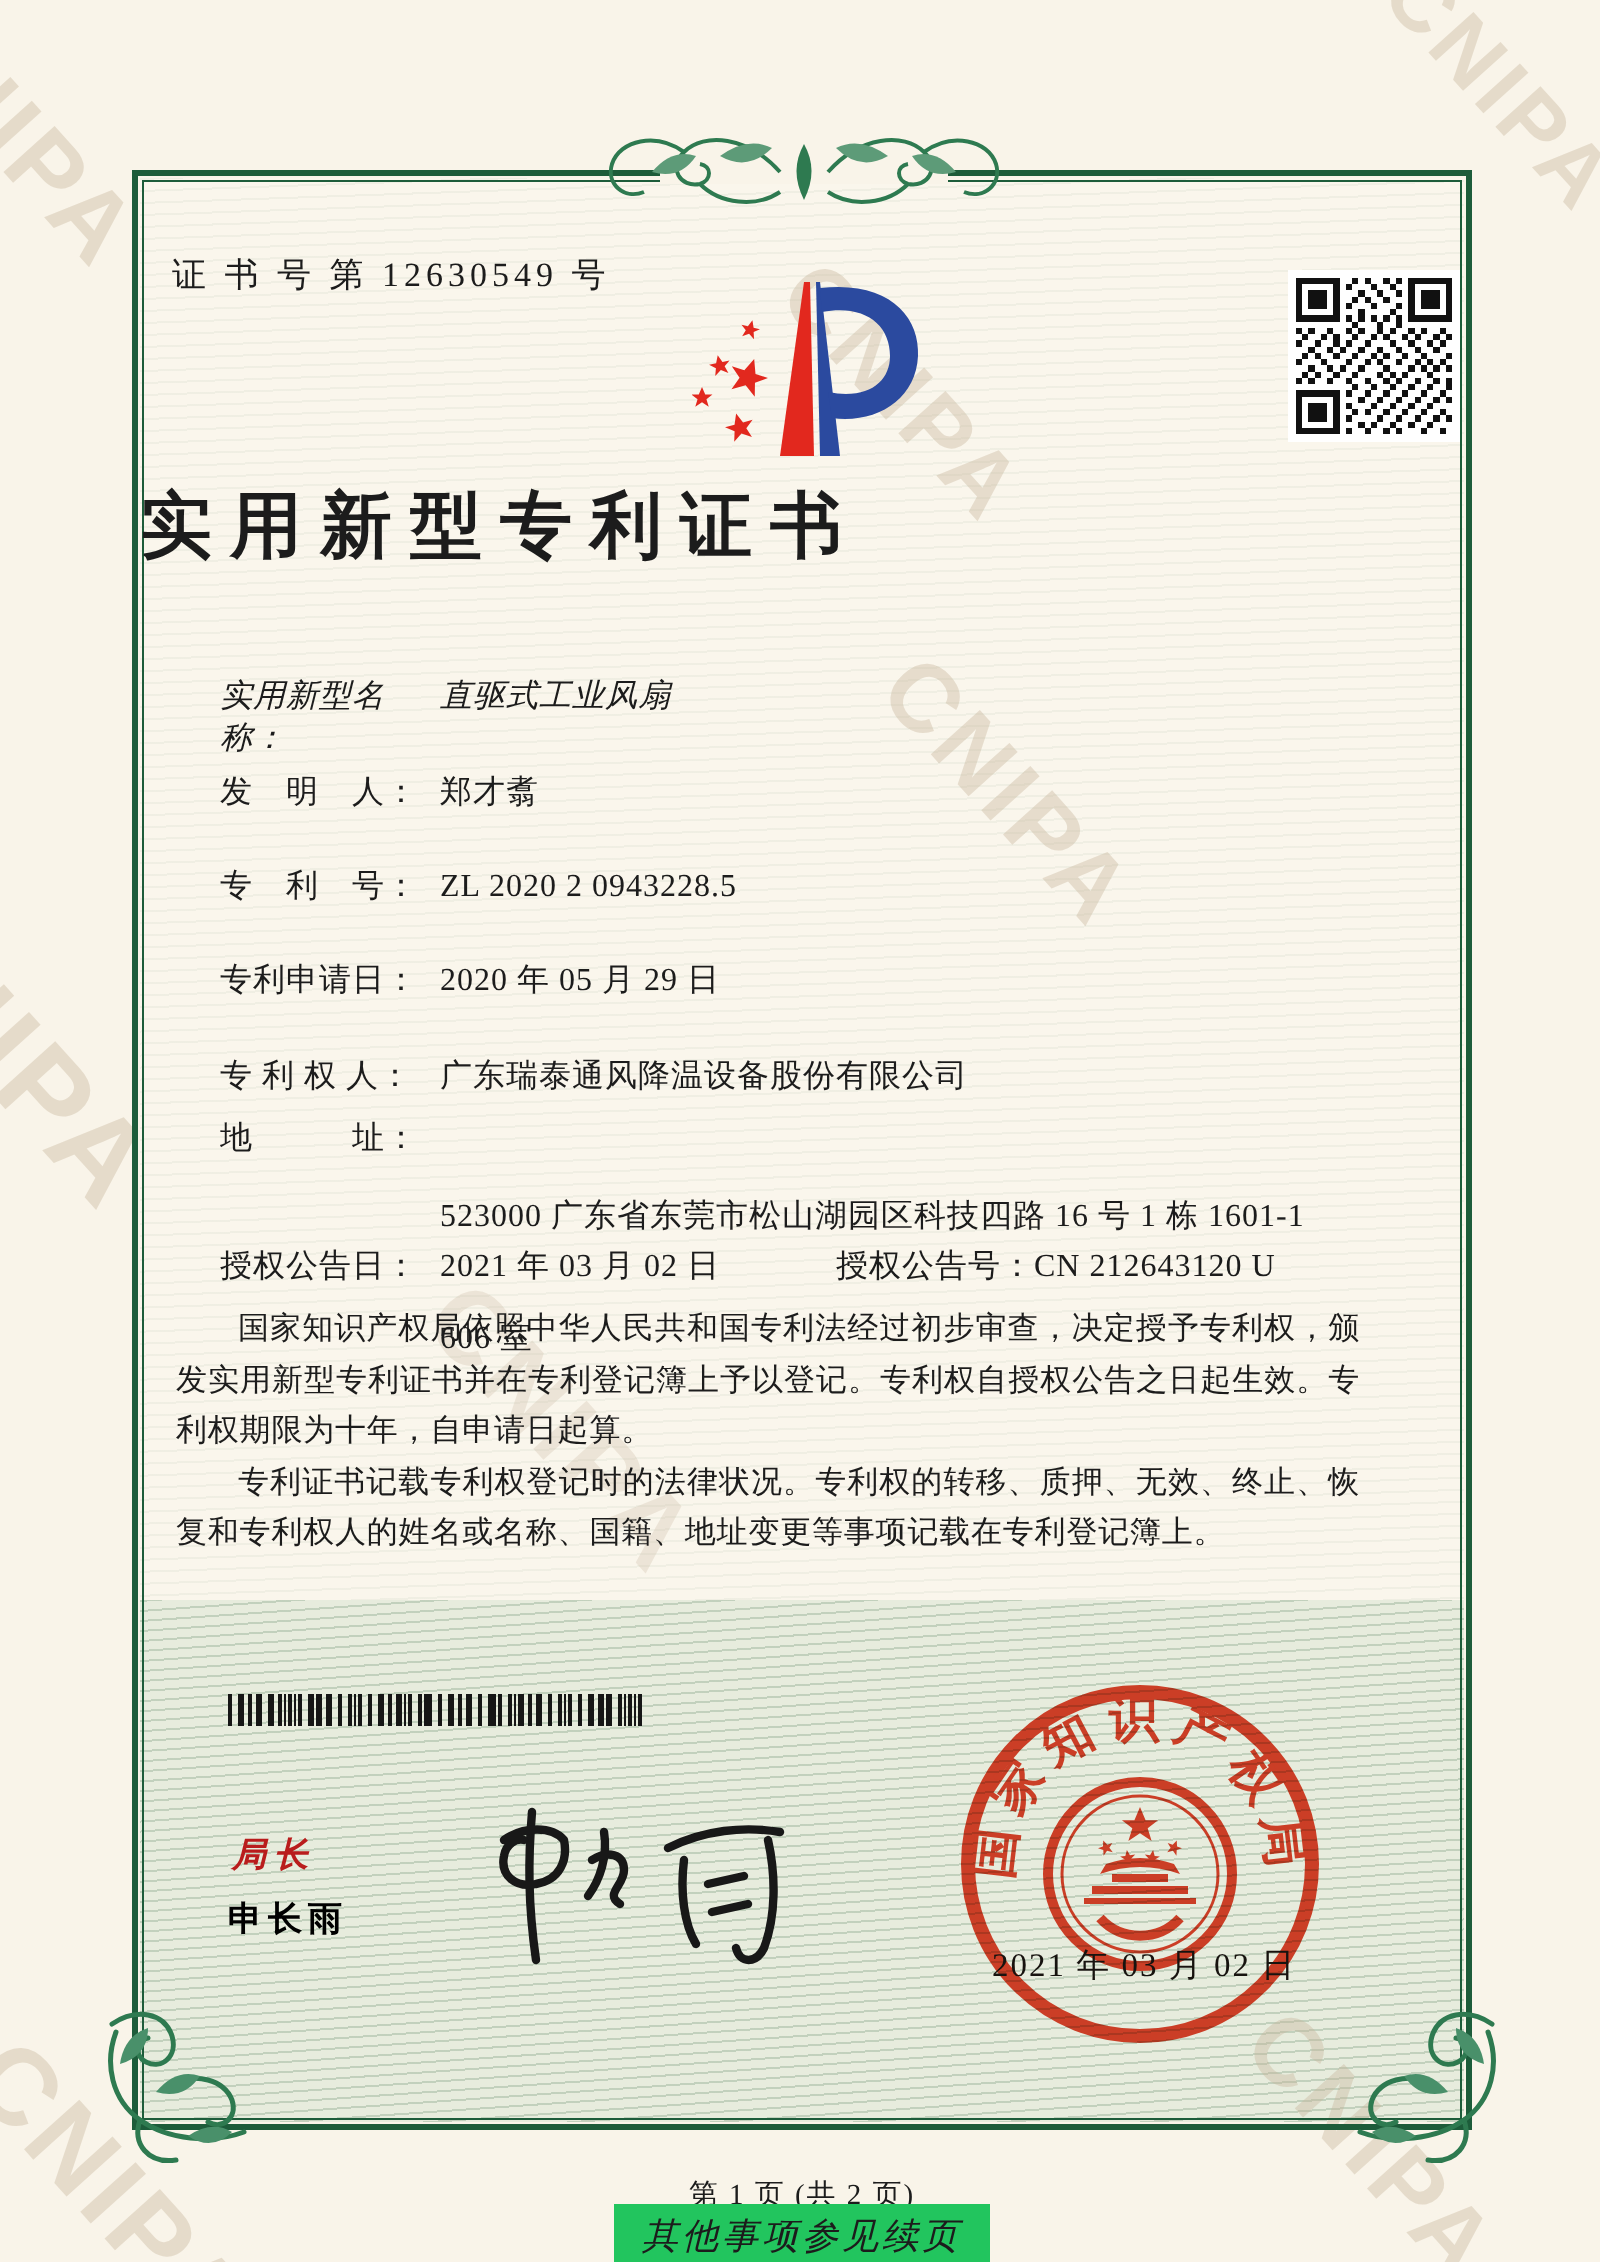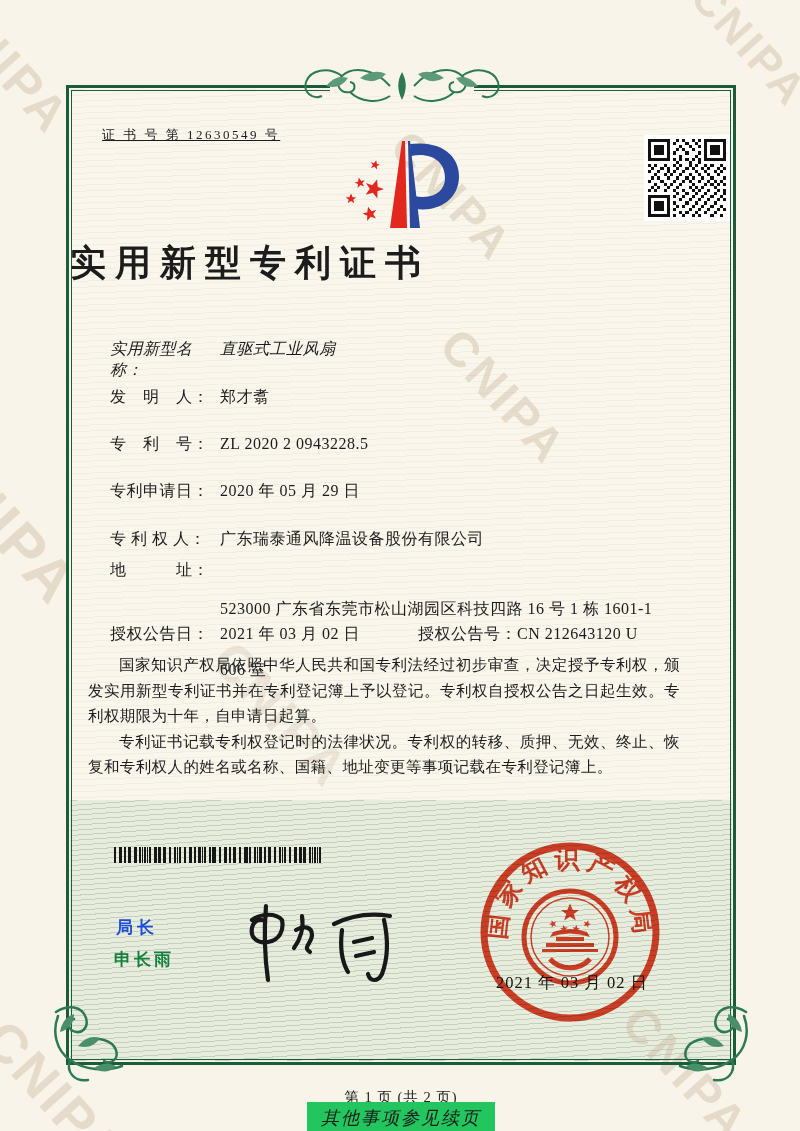--- a/index.html
+++ b/index.html
@@ -13,42 +13,42 @@
   
   .inner-bg{position:absolute;left:70px;top:89px;width:662px;height:972px;background:#faf6ec;
             background-image:repeating-linear-gradient(178deg,rgba(150,172,148,.10) 0 1px,transparent 1px 6px);z-index:0;}
   .guilloche{position:absolute;left:70px;top:800px;width:662px;height:261px;background-color:#e7ecdd;
              background-image:repeating-linear-gradient(176deg,rgba(134,164,136,.38) 0 1px,transparent 1px 5px);z-index:1;}
   
   .frame{position:absolute;left:66px;top:85px;width:670px;height:980px;border:3px solid #1d5c3a;z-index:3;box-sizing:border-box;}
   .frame::after{content:"";position:absolute;inset:2px;border:1px solid #1d5c3a;}
   .ornament{z-index:4;}
   
-  .cert-no{left:102px;top:126px;font-size:13px;letter-spacing:2.5px;z-index:4;text-decoration:underline;}
+  .cert-no{left:86px;top:126px;font-size:17px;letter-spacing:2.5px;z-index:4;}
   .title{left:70px;top:239px;width:662px;text-align:left;font-size:36px;font-weight:700;letter-spacing:9px;z-index:4;}
   .row{position:absolute;left:110px;font-size:16px;line-height:1.3;display:flex;z-index:4;letter-spacing:.5px;}
   .row .lab{display:inline-block;width:110px;flex:none;}
   .row .val{white-space:nowrap;}
   .addr-val div{white-space:nowrap;line-height:25px;margin-top:36px;}
   .pair2{margin-left:58px;display:flex;}
   .paras{left:88px;top:652px;width:592px;z-index:4;font-size:15.5px;line-height:25.5px;
          text-align:justify;letter-spacing:.4px;}
   .paras p{margin:0;text-indent:2em;}
   .barcode{left:114px;top:847px;width:208px;height:16px;z-index:4;
     background-image:
       repeating-linear-gradient(90deg,#161616 0 2px,transparent 2px 5px),
       repeating-linear-gradient(90deg,#161616 0 1px,transparent 1px 7px),
       repeating-linear-gradient(90deg,#161616 0 1px,transparent 1px 11px);}
   .qr{left:644px;top:135px;width:86px;height:86px;background:#fff;display:flex;
       align-items:center;justify-content:center;z-index:4;}
   .logo{left:346px;top:136px;z-index:4;}
   .director-title{left:116px;top:916px;font-family:"Liberation Sans","DejaVu Sans",sans-serif;
-      font-weight:600;font-size:17px;letter-spacing:4px;z-index:5;color:#1d4ed8;}
+      font-weight:600;font-size:17px;letter-spacing:4px;z-index:5;color:#b91c1c;font-style:italic;}
   .director-name{left:114px;top:948px;font-family:"Liberation Sans","DejaVu Sans",sans-serif;
-      font-weight:600;font-size:17px;letter-spacing:3px;z-index:5;color:#15803d;}
+      font-weight:600;font-size:17px;letter-spacing:3px;z-index:5;color:#000000;}
   .signature{left:238px;top:890px;z-index:5;}
   .seal{left:478px;top:840px;z-index:5;mix-blend-mode:multiply;opacity:.95;}
   .seal-date{left:487px;top:972px;width:170px;text-align:center;font-size:16.5px;
       letter-spacing:1px;color:#17130f;z-index:6;}
   .page-info{left:70px;top:1088px;width:662px;text-align:center;font-size:14.5px;letter-spacing:1px;z-index:4;}
   .note-wrap{left:70px;top:1072px;width:662px;text-align:center;z-index:4;}
   .note{display:inline-block;background:#22c55e;padding:4px 14px;font-size:18px;
         font-style:italic;letter-spacing:2px;margin-top:30px;}
 </style>
 </head>

